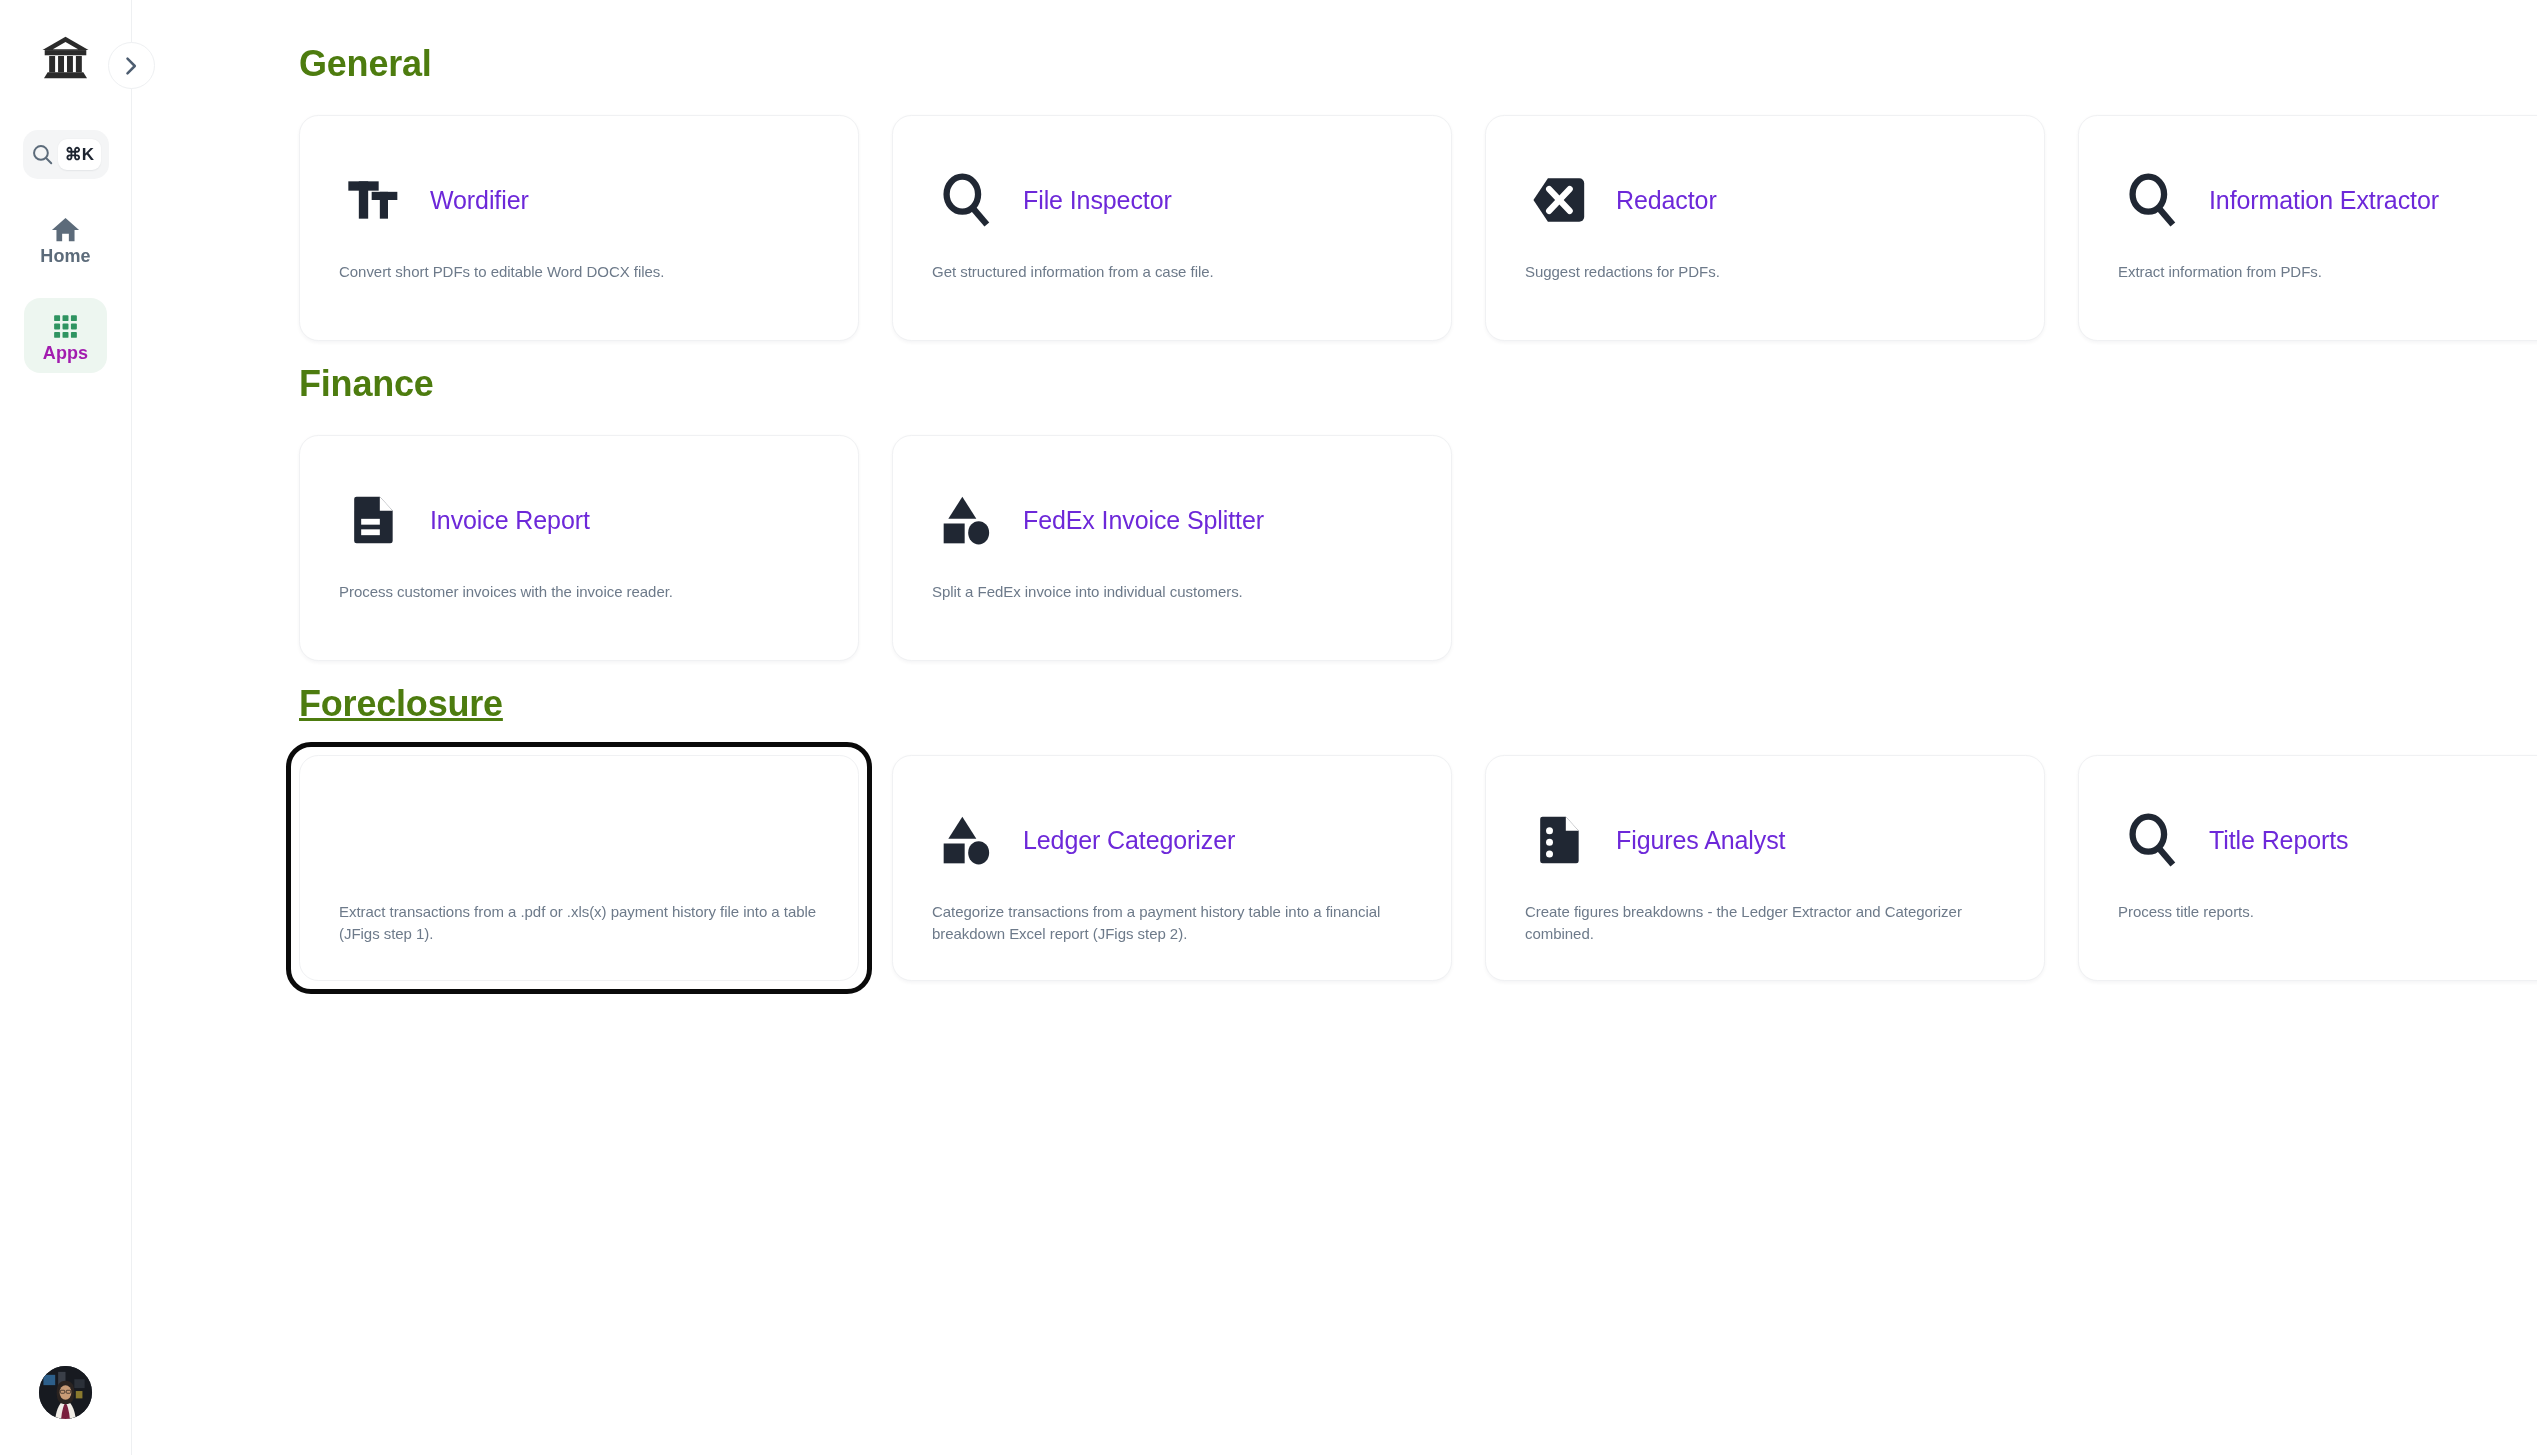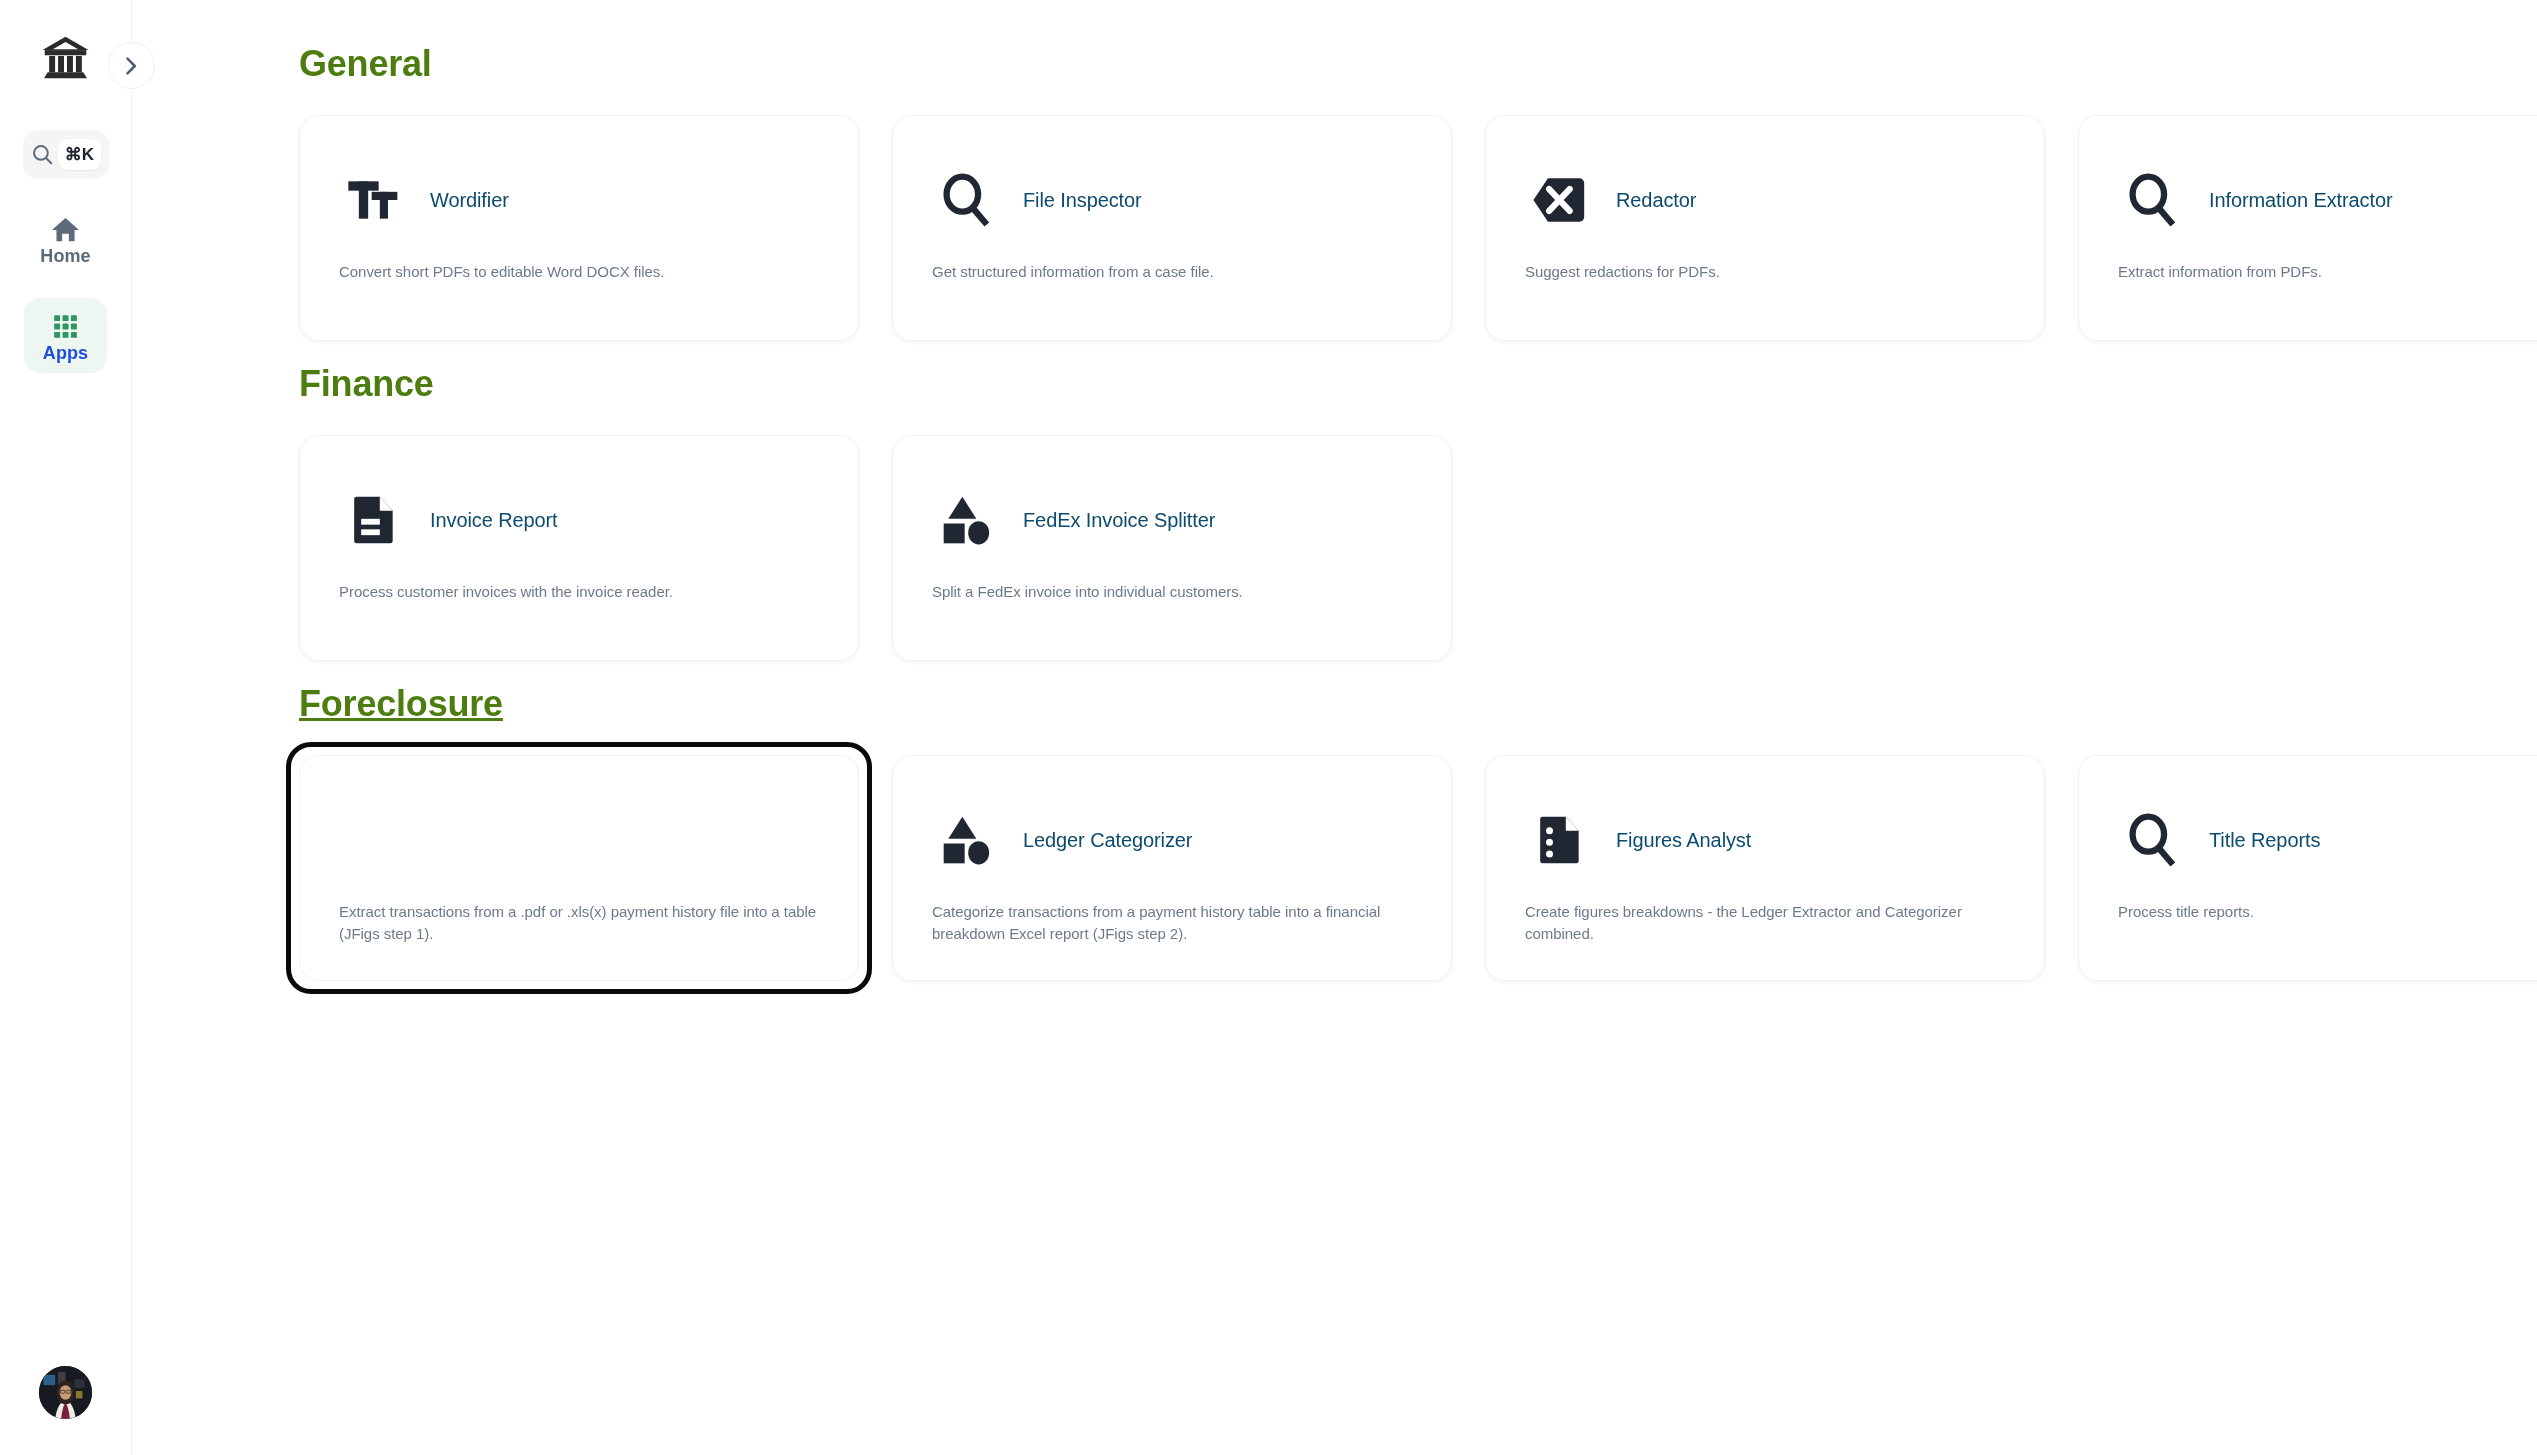--- a/index.html
+++ b/index.html
@@ -41,21 +41,21 @@
     box-shadow: 0 0.7px 1.5px rgba(16,24,40,.07);
   }
   .nav-item {
     margin-top: 22px; width: 83px; border-radius: 16.3px;
     padding: 12.6px 0 9.6px; display: flex; flex-direction: column;
     align-items: center; gap: 1px;
   }
   .nav-item .nav-label { font-size: 18px; font-weight: 700; letter-spacing: 0.1px; }
   .nav-item.inactive .nav-label { color: #5c6b7a; }
   .nav-item.active { background: #edf6f0; }
-  .nav-item.active .nav-label { color: #1d4ed8; }
+  .nav-item.active .nav-label { color: #a21caf; }
   .avatar {
     position: absolute; bottom: 37px; left: 39px;
     width: 53px; height: 53px; border-radius: 50%;
     overflow: hidden; background: #20242c;
   }
 
   
   .main { flex: 1 1 auto; padding: 0 0 0 0; overflow: hidden; position: relative; }
   .section { padding-left: 167px; }
   .section-title {
@@ -78,21 +78,21 @@
     border: 1.5px solid #f0f1f3;
     border-radius: 19.3px;
     box-shadow: 0 1.5px 3.7px rgba(16,24,40,.045);
     padding: 31px 39px 0 39px;
     position: relative;
   }
   .card-head { display: flex; align-items: center; gap: 21px; height: 88px; margin-top: 9px; }
   .card-icon { width: 70px; height: 70px; flex: 0 0 70px;
                display: flex; align-items: center; justify-content: center; }
   .card-title {
-    font-size: 20px; font-weight: 500; color: #0c4a6e;
+    font-size: 25px; font-weight: 500; color: #6d28d9;
     letter-spacing: -0.1px; line-height: 1.2;
   }
   .card-desc {
     position: absolute; left: 39px; right: 34px; top: 145px;
     font-size: 15px; line-height: 1.45; color: #6d7a8a;
     letter-spacing: -0.04px;
   }
   
   .card-wrap { position: relative; width: 560px; }
   .card-wrap.selected::before {

